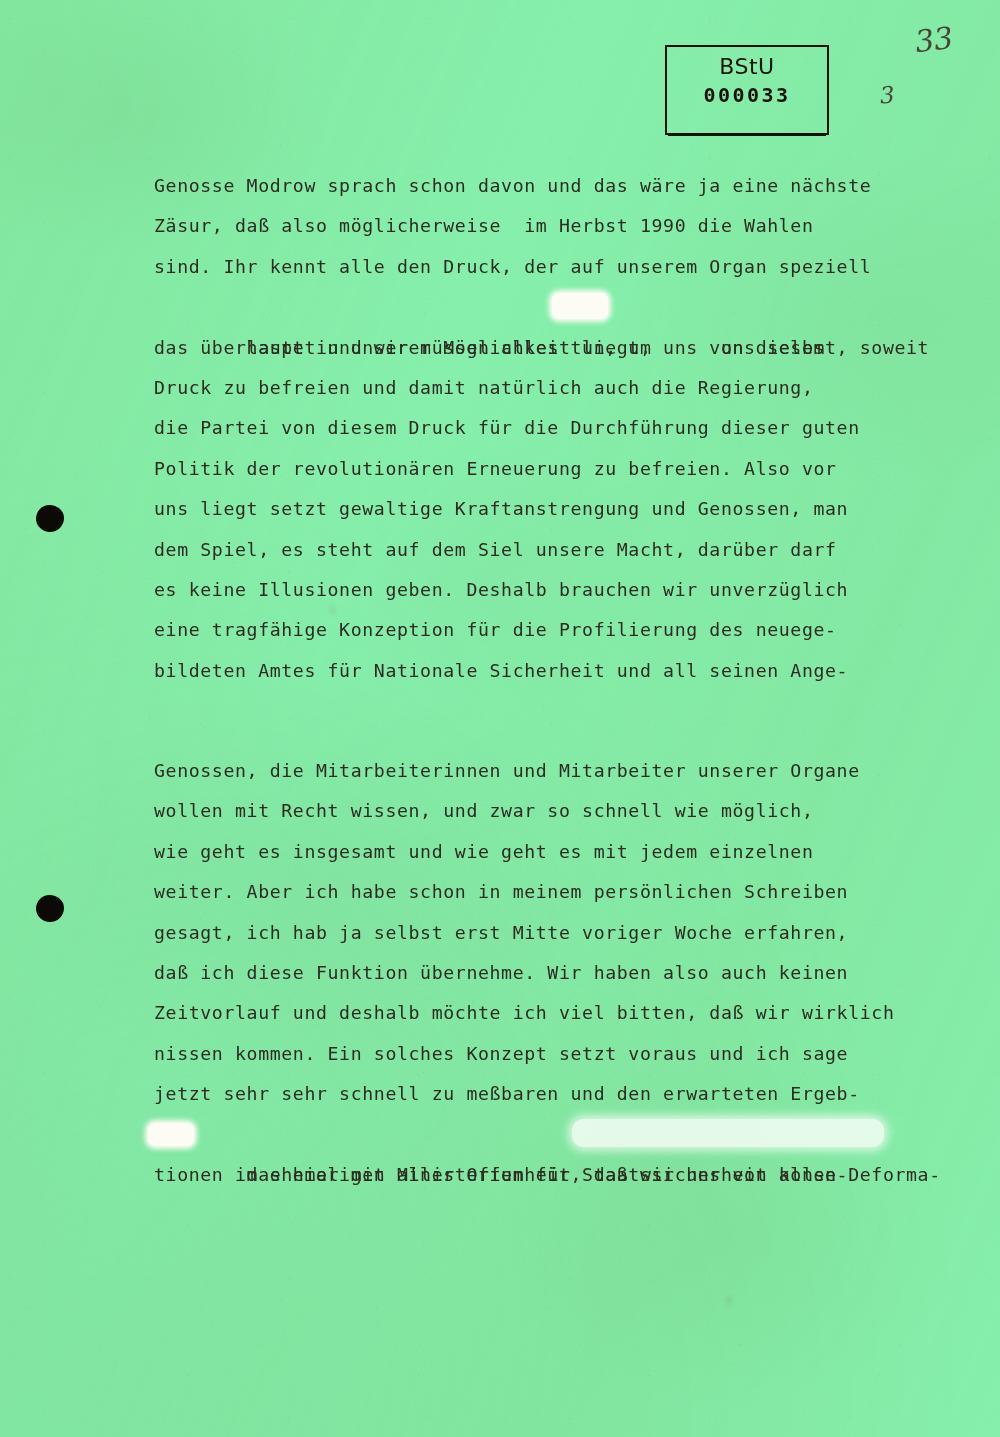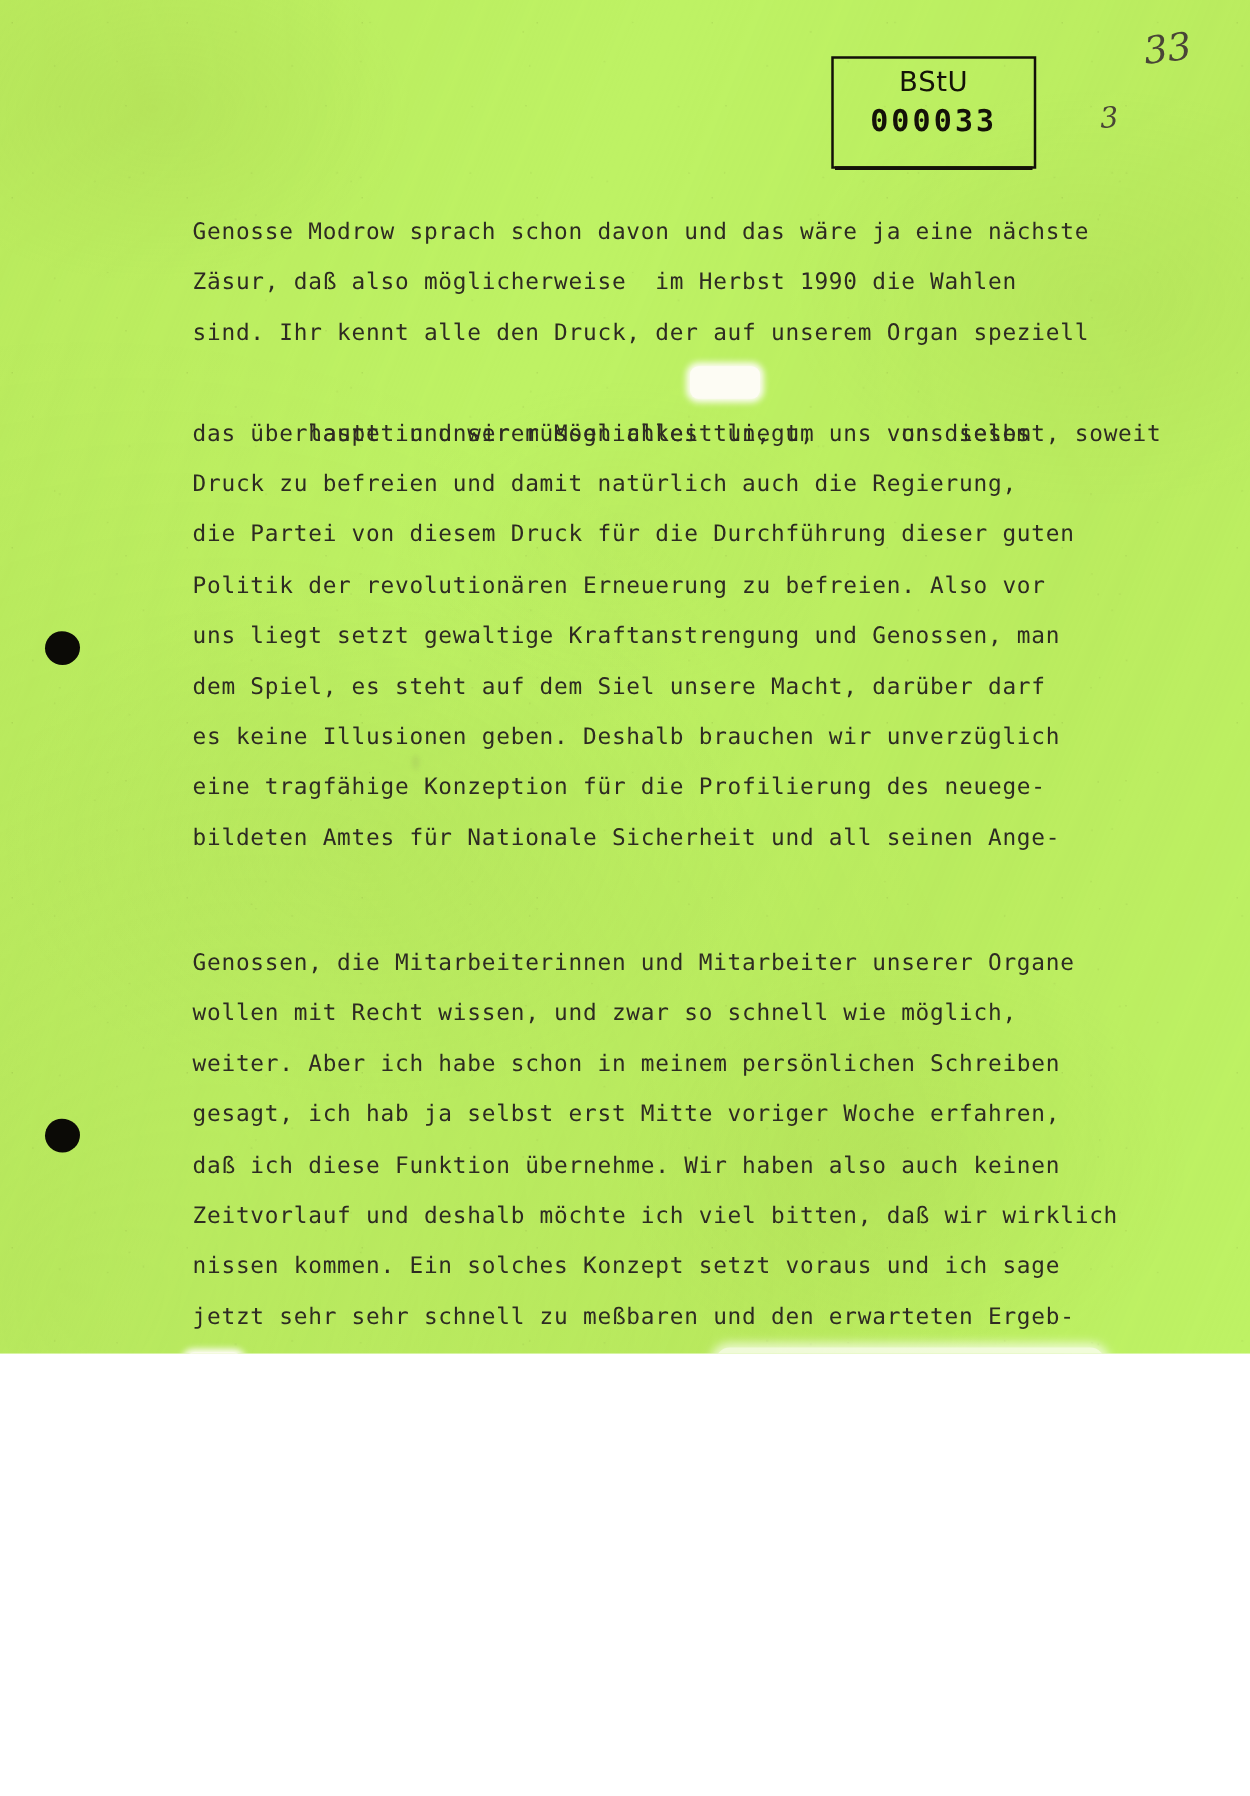--- a/index.html
+++ b/index.html
@@ -8,23 +8,23 @@
     padding: 0;
     background: #ffffff;
   }
   body {
     font-family: "DejaVu Sans Mono", monospace;
   }
 
   #page {
     position: relative;
     width: 1000px;
-    height: 1083px;
+    height: 1437px;
     overflow: hidden;
-    background: #bef264;
+    background: #86efac;
   }
 
   
   #paper-texture {
     position: absolute;
     inset: 0;
     pointer-events: none;
     background:
       radial-gradient(ellipse 300px 200px at 12% 8%, rgba(205,196,164,0.17), rgba(0,0,0,0) 70%),
       radial-gradient(ellipse 360px 240px at 88% 22%, rgba(208,200,170,0.13), rgba(0,0,0,0) 70%),
@@ -81,21 +81,21 @@
   }
   .stamp-agency {
     font-family: "DejaVu Sans", sans-serif;
     font-size: 22px;
     letter-spacing: 0.5px;
     margin-top: 7px;
     font-weight: 400;
   }
   .stamp-number {
     font-family: "DejaVu Sans Mono", monospace;
-    font-size: 24px;
+    font-size: 20px;
     font-weight: bold;
     letter-spacing: 2.5px;
     margin-top: 4px;
   }
 
   
   .handwritten {
     position: absolute;
     font-family: "DejaVu Serif", serif;
     color: #494537;
@@ -214,20 +214,21 @@
       <div class="text-line">uns liegt setzt gewaltige Kraftanstrengung und Genossen, man</div>
       <div class="text-line">dem Spiel, es steht auf dem Siel unsere Macht, darüber darf</div>
       <div class="text-line">es keine Illusionen geben. Deshalb brauchen wir unverzüglich</div>
       <div class="text-line">eine tragfähige Konzeption für die Profilierung des neuege-</div>
       <div class="text-line">bildeten Amtes für Nationale Sicherheit und all seinen Ange-</div>
     </div>
 
     <div class="text-paragraph" id="paragraph-two">
       <div class="text-line">Genossen, die Mitarbeiterinnen und Mitarbeiter unserer Organe</div>
       <div class="text-line">wollen mit Recht wissen, und zwar so schnell wie möglich,</div>
+      <div class="text-line">wie geht es insgesamt und wie geht es mit jedem einzelnen</div>
       <div class="text-line">weiter. Aber ich habe schon in meinem persönlichen Schreiben</div>
       <div class="text-line">gesagt, ich hab ja selbst erst Mitte voriger Woche erfahren,</div>
       <div class="text-line">daß ich diese Funktion übernehme. Wir haben also auch keinen</div>
       <div class="text-line">Zeitvorlauf und deshalb möchte ich viel bitten, daß wir wirklich</div>
       <div class="text-line">nissen kommen. Ein solches Konzept setzt voraus und ich sage</div>
       <div class="text-line">jetzt sehr sehr schnell zu meßbaren und den erwarteten Ergeb-</div>
       <div class="text-line indented">
         <span>das hier mit aller Offenheit, daß wir uns von allen Deforma-</span>
         <span class="whiteout" id="whiteout-dashier"></span>
         <span class="whiteout" id="whiteout-strip"></span>

